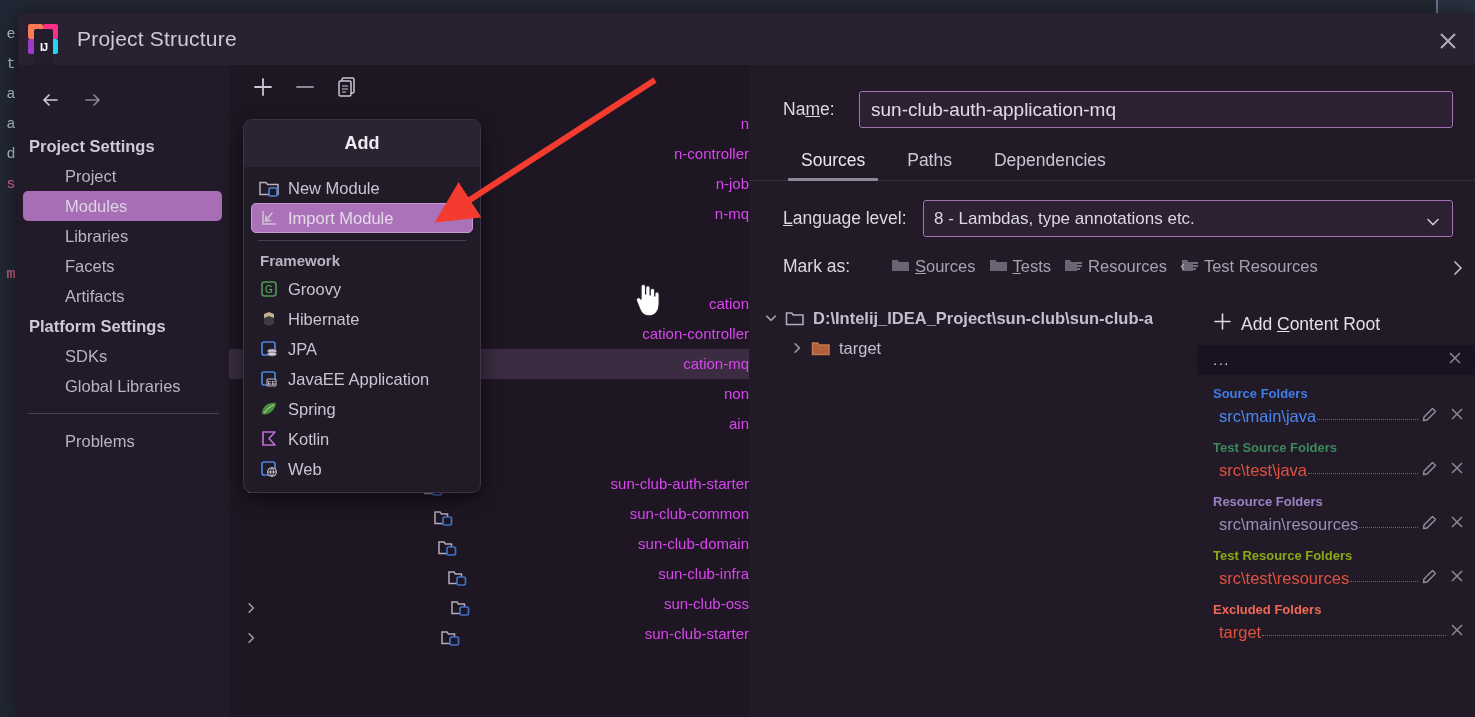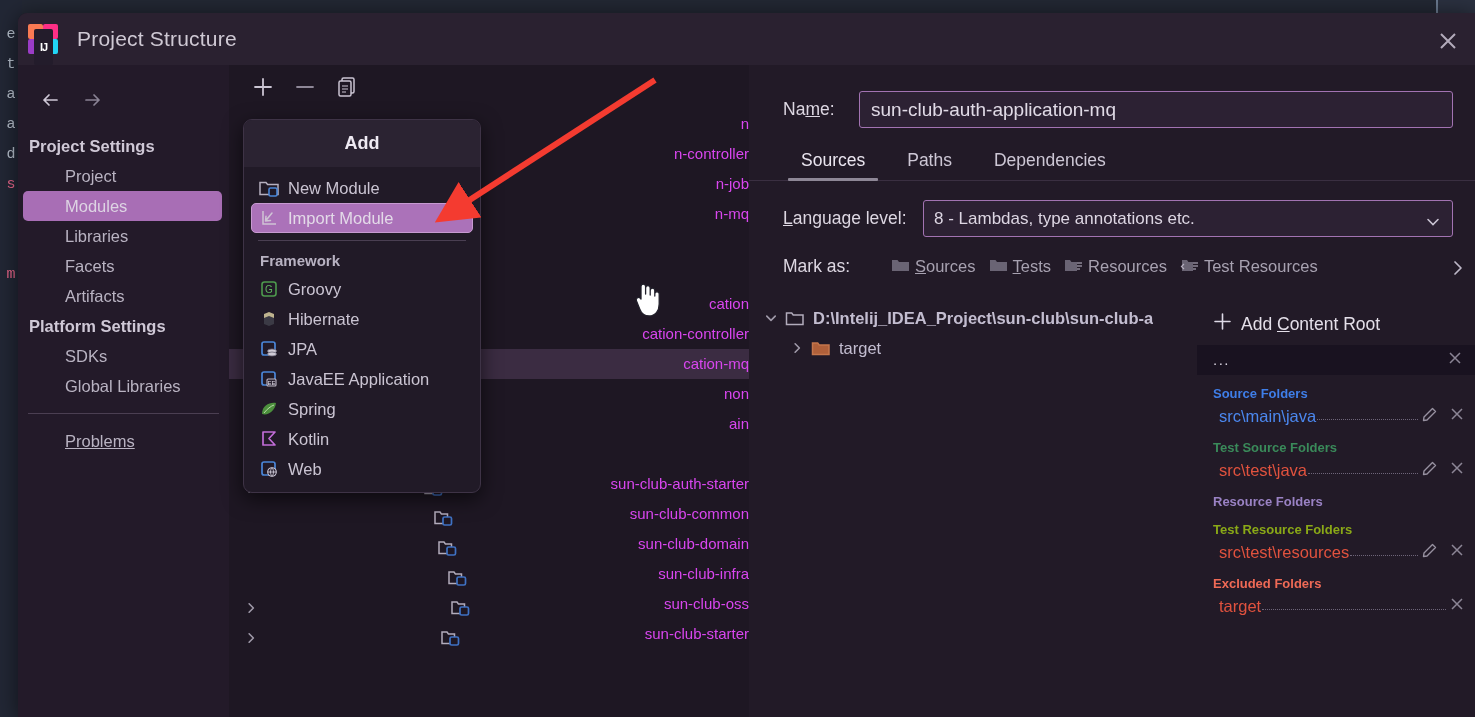--- a/index.html
+++ b/index.html
@@ -103,21 +103,21 @@
     height: 30px; line-height: 30px; padding-left: 47px;
     cursor: pointer;
   }
   .nav-item.selected {
     background: #a86eb5; color: #ddd4e3;
     border-radius: 5px; margin: 0 7px 0 5px; padding-left: 42px;
   }
   .nav-sep {
     height: 1px; background: #4b3f52; margin: 12px 10px 0 10px;
   }
-  .nav-item.problems { margin-top: 12px; text-decoration: underline; }
+  .nav-item.problems { margin-top: 12px; }
 
   
   .modpanel {
     position: absolute; left: 211px; top: 52px; width: 520px; height: 652px;
     background: #1e1723;
   }
   .mod-toolbar {
     height: 44px; display: flex; align-items: center; gap: 16px;
     padding-left: 21px;
   }
@@ -724,20 +724,30 @@
               <span class="grp-path" style="color: rgb(225, 82, 62);">src\test\java</span>
               <span class="dots-fill"></span>
               <span class="pencil"><svg width="17" height="17" viewBox="0 0 17 17">
                   <path d="M11.5 2.5 L14.5 5.5 L6 14 L2.5 14.5 L3 11 Z" fill="none" stroke="#b5afbf" stroke-width="1.4" stroke-linejoin="round"></path>
                 </svg></span>
               <span class="rm-x"><svg width="16" height="16" viewBox="0 0 16 16">
                   <path d="M3 3 L13 13 M13 3 L3 13" stroke="#b0aabb" stroke-width="1.5"></path>
                 </svg></span>
             </div>
             <div class="grp-title" style="color: rgb(154, 130, 196);">Resource Folders</div>
+            <div class="grp-row">
+              <span class="grp-path" style="color: rgb(154, 143, 181);">src\main\resources</span>
+              <span class="dots-fill"></span>
+              <span class="pencil"><svg width="17" height="17" viewBox="0 0 17 17">
+                  <path d="M11.5 2.5 L14.5 5.5 L6 14 L2.5 14.5 L3 11 Z" fill="none" stroke="#b5afbf" stroke-width="1.4" stroke-linejoin="round"></path>
+                </svg></span>
+              <span class="rm-x"><svg width="16" height="16" viewBox="0 0 16 16">
+                  <path d="M3 3 L13 13 M13 3 L3 13" stroke="#b0aabb" stroke-width="1.5"></path>
+                </svg></span>
+            </div>
             <div class="grp-title" style="color: rgb(138, 168, 23);">Test Resource Folders</div>
             <div class="grp-row">
               <span class="grp-path" style="color: rgb(225, 82, 62);">src\test\resources</span>
               <span class="dots-fill"></span>
               <span class="pencil"><svg width="17" height="17" viewBox="0 0 17 17">
                   <path d="M11.5 2.5 L14.5 5.5 L6 14 L2.5 14.5 L3 11 Z" fill="none" stroke="#b5afbf" stroke-width="1.4" stroke-linejoin="round"></path>
                 </svg></span>
               <span class="rm-x"><svg width="16" height="16" viewBox="0 0 16 16">
                   <path d="M3 3 L13 13 M13 3 L3 13" stroke="#b0aabb" stroke-width="1.5"></path>
                 </svg></span>

